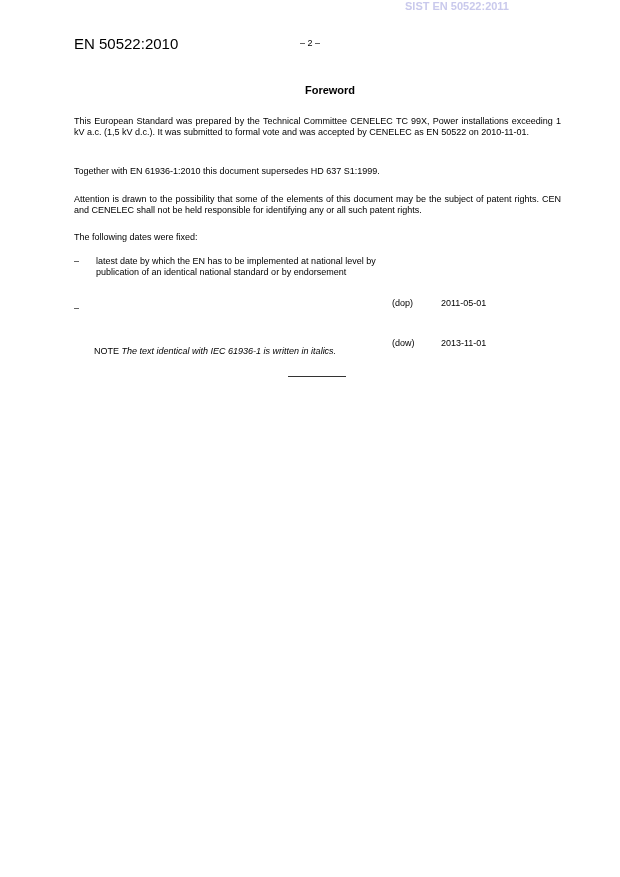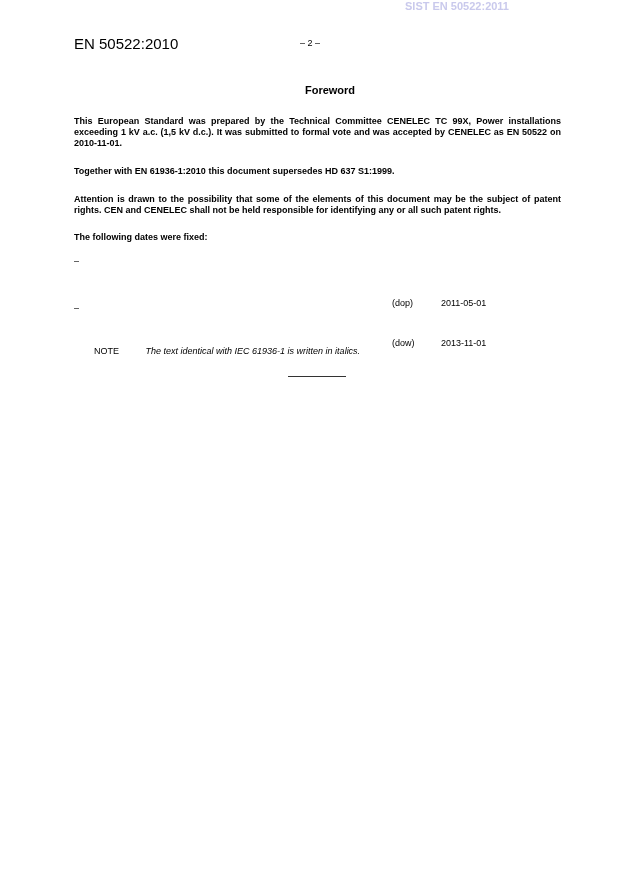--- a/index.html
+++ b/index.html
@@ -8,56 +8,57 @@
       font-family: "Liberation Sans", sans-serif; color: #000;
       font-size: 9px; line-height: 11px;
     }
     .watermark {
       position: absolute; top: 0; left: 0; width: 509px; text-align: right;
       color: #c9c9ec; font-weight: bold; font-size: 11px; line-height: 13px;
     }
     .hdr-left { position: absolute; top: 38px; left: 74px; font-size: 15px; text-align: right; }
     .hdr-page { position: absolute; top: 38px; left: 0; width: 620px; text-align: center; font-size: 9px; }
     .title { position: absolute; top: 85px; left: 0; width: 620px; text-align: center; font-weight: bold; font-size: 11px; margin-left: 20px; }
-    .para { position: absolute; left: 74px; width: 487px; text-align: justify; font-weight: bold; }
+    .para { position: absolute; left: 74px; width: 487px; text-align: justify; }
     .p1 { top: 116px; }
     .p2 { top: 166px; }
     .p3 { top: 194px; }
     .p4 { top: 232px; }
     .item { position: absolute; left: 74px; width: 487px; }
     .item .dash { position: absolute; left: 0; top: 0; }
     .item .txt { position: absolute; left: 22px; top: 0; width: 280px; }
     .item .abbr { position: absolute; left: 318px; }
     .item .date { position: absolute; left: 367px; }
     .i1 { top: 256px; height: 36px; }
     .i1 .abbr, .i1 .date { top: 22px; margin-top: 20px; }
     .i2 { top: 303px; height: 24px; }
     .i2 .abbr, .i2 .date { top: 11px; margin-top: 24px; }
     .note { position: absolute; top: 346px; left: 74px; }
-    .note .lbl { margin-right: 24px; padding-left: 20px; }
+    .note .lbl { margin-right: 0; padding-left: 20px; }
     .note .it { font-style: italic; }
     .rule { position: absolute; top: 376px; left: 288px; width: 58px; height: 0; border-top: 1px solid #333; }
   </style>
 </head>
 <body>
 
 <div class="watermark">SIST EN 50522:2011</div>
 
 <div class="hdr-left">EN 50522:2010</div>
 <div class="hdr-page">– 2 –</div>
 
 <div class="title">Foreword</div>
 
 <div class="para p1">This European Standard was prepared by the Technical Committee CENELEC TC 99X, Power installations exceeding 1 kV a.c. (1,5 kV d.c.). It was submitted to formal vote and was accepted by CENELEC as EN 50522 on 2010-11-01.</div>
 <div class="para p2">Together with EN 61936-1:2010 this document supersedes HD 637 S1:1999.</div>
 <div class="para p3">Attention is drawn to the possibility that some of the elements of this document may be the subject of patent rights. CEN and CENELEC shall not be held responsible for identifying any or all such patent rights.</div>
 <div class="para p4">The following dates were fixed:</div>
 
 <div class="item i1">
   <span class="dash">–</span>
+  <span class="txt">latest date by which the EN has to be implemented at national level by publication of an identical national standard or by endorsement</span>
   <span class="abbr">(dop)</span>
   <span class="date">2011-05-01</span>
 </div>
 
 <div class="item i2">
   <span class="dash">–</span>
   <span class="abbr">(dow)</span>
   <span class="date">2013-11-01</span>
 </div>
 

